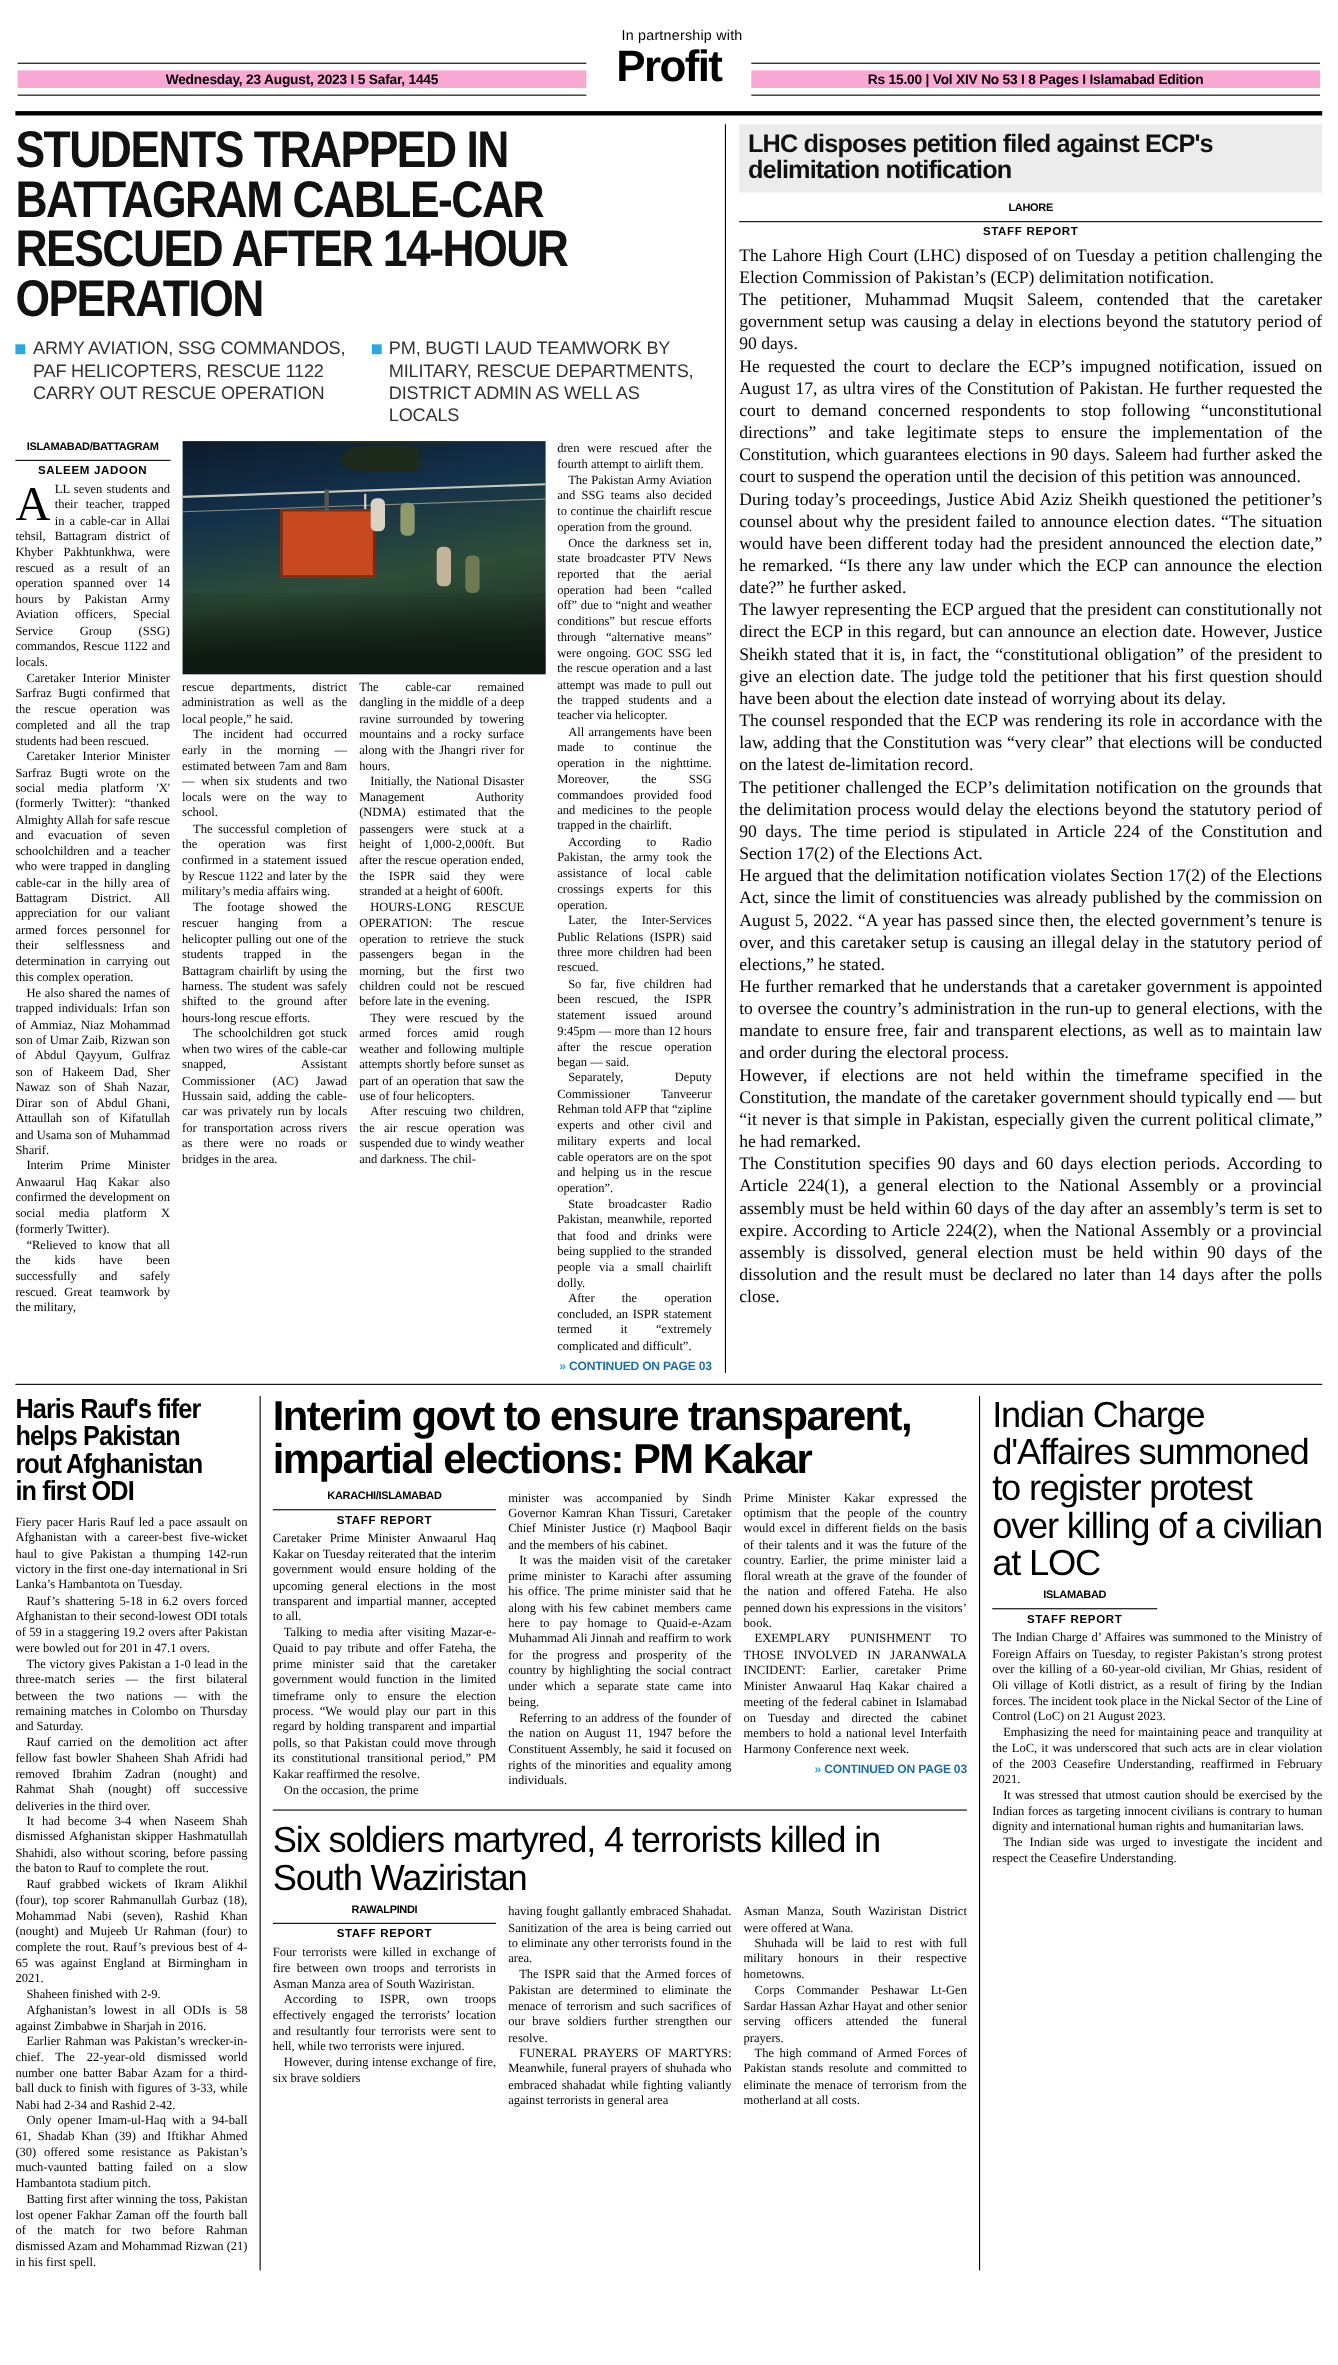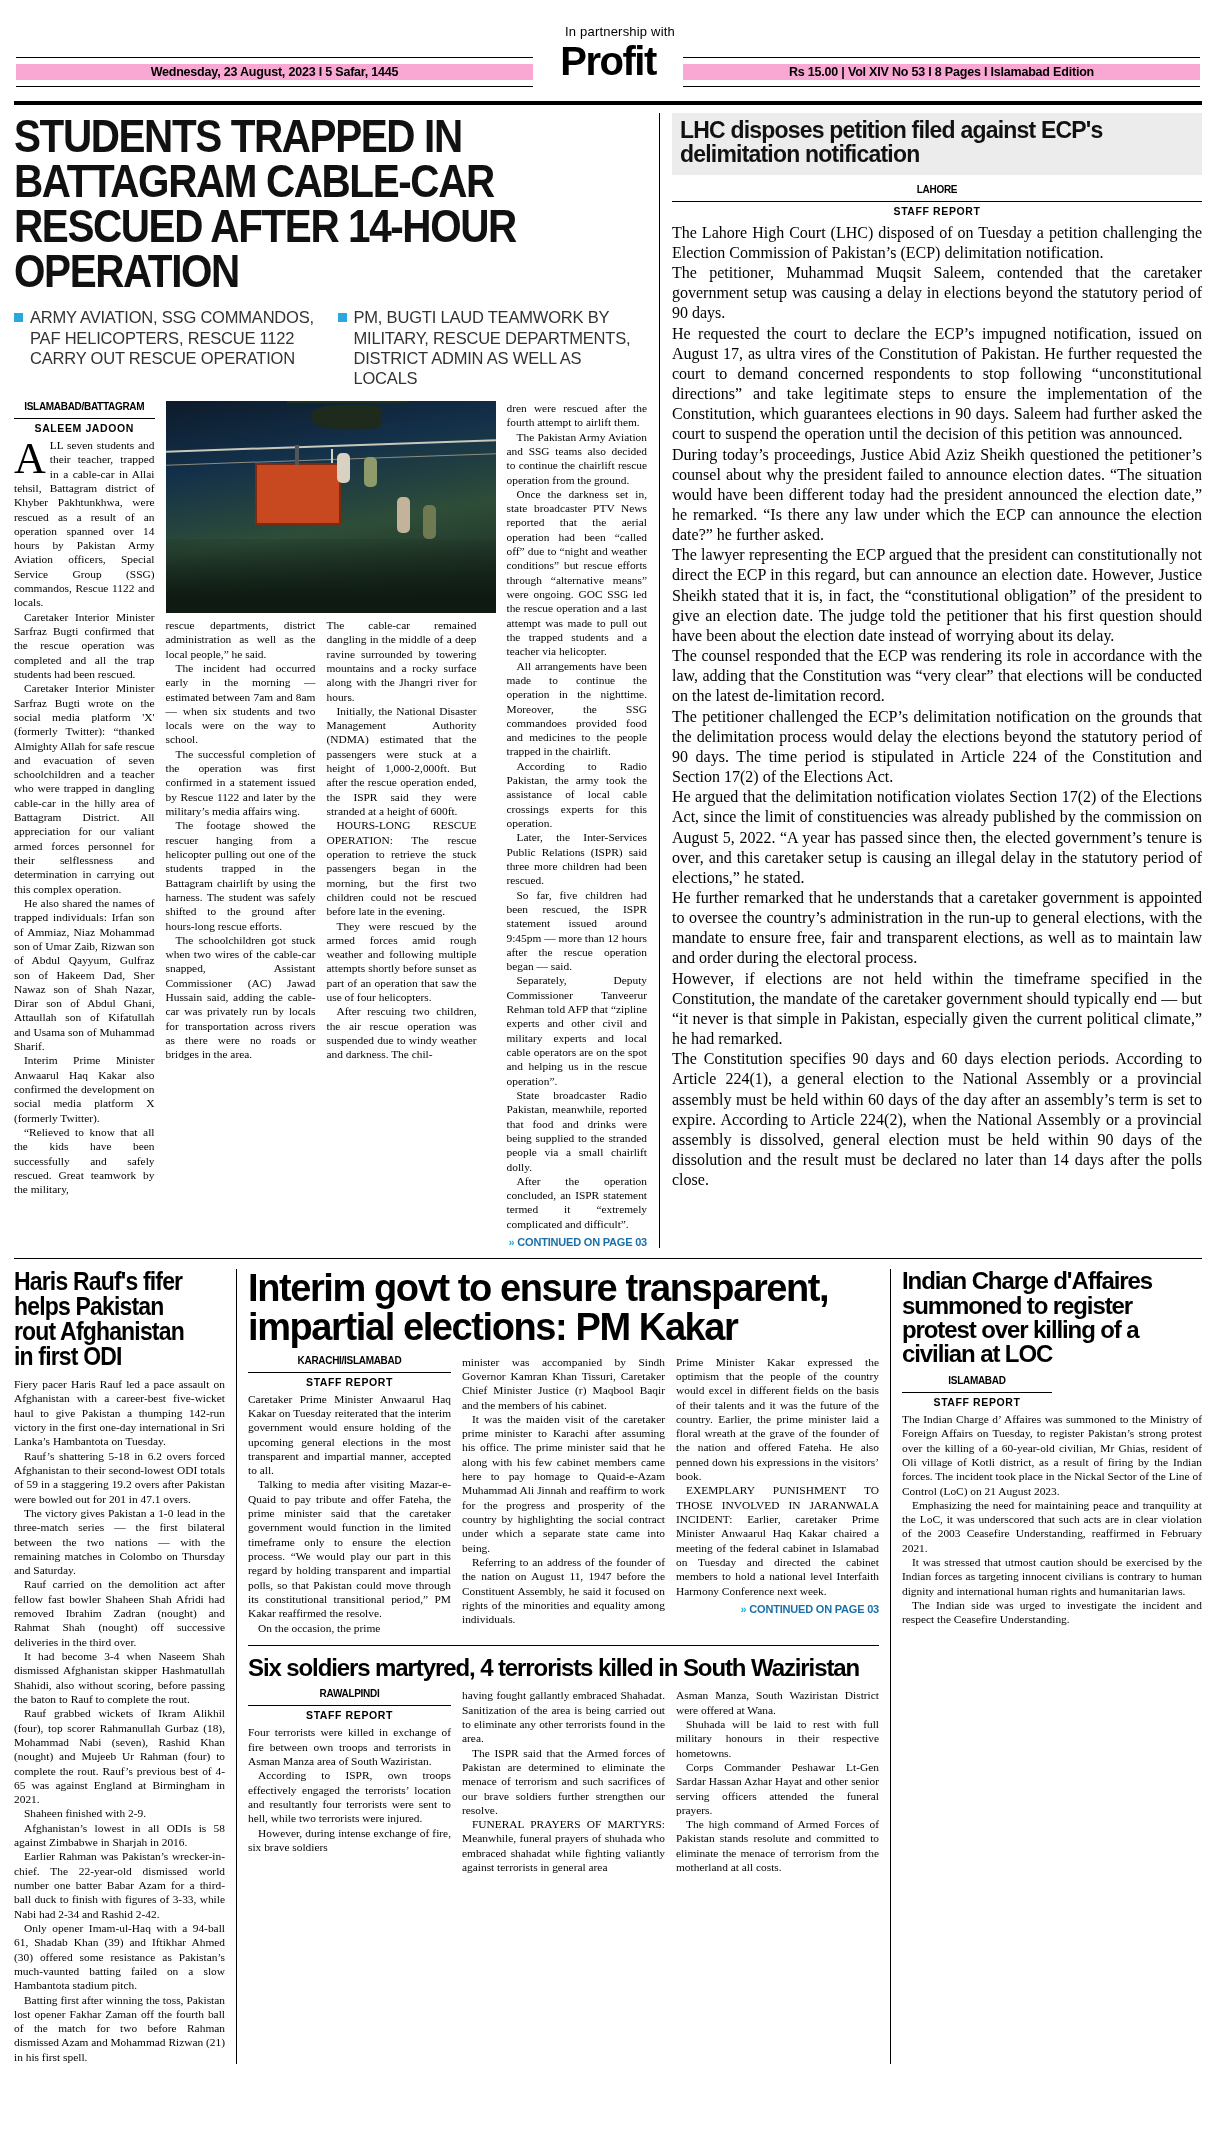--- a/index.html
+++ b/index.html
@@ -289,22 +289,22 @@
   .h2-wide {
     font-family: "Liberation Sans", sans-serif;
     font-weight: bold;
     font-size: 38px;
     line-height: 1.02;
     letter-spacing: -1.4px;
     margin-bottom: 8px;
   }
   .h2-med {
     font-family: "Liberation Sans", sans-serif;
-    font-weight: bold;
-    font-size: 24px;
+    font-weight: normal;
+    font-size: 33px;
     line-height: 1.02;
     letter-spacing: -1.1px;
     margin-bottom: 8px;
   }
   .cols3 { display: flex; gap: 11px; }
   .cols2 { display: flex; gap: 11px; }
   .c3 { width: 211px; }
   .c2 { width: 150px; }
 </style>
 </head>

